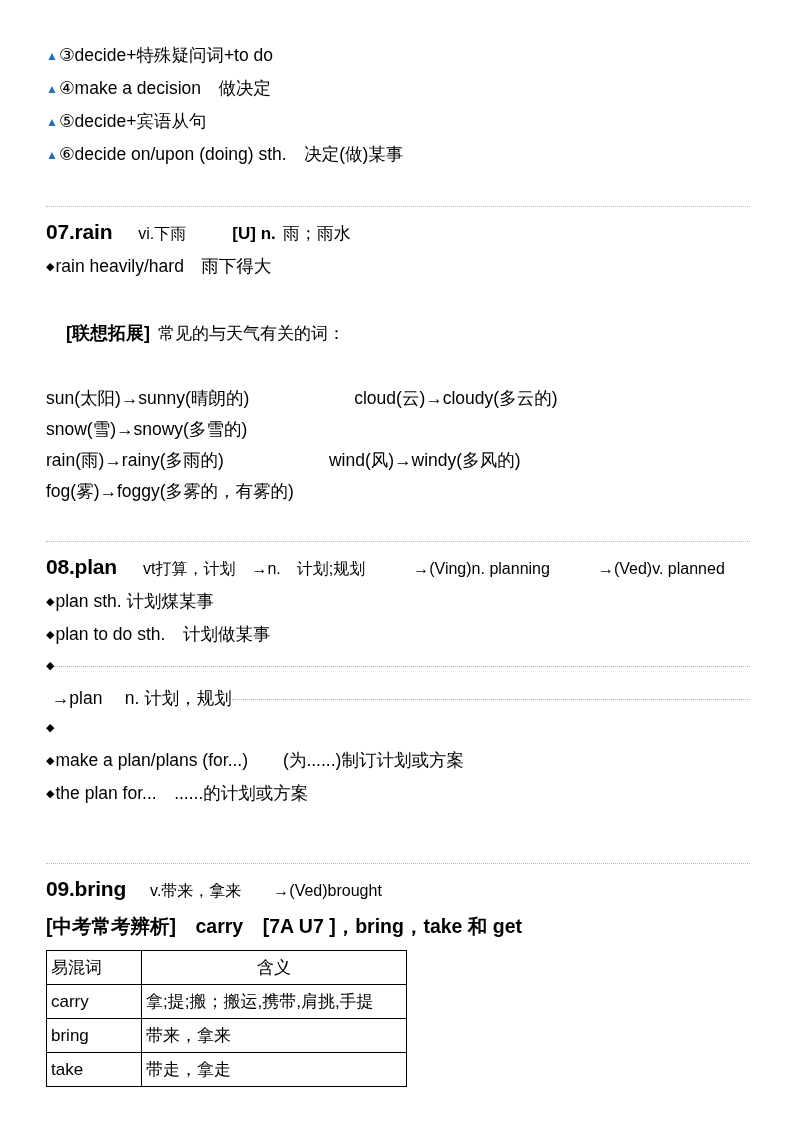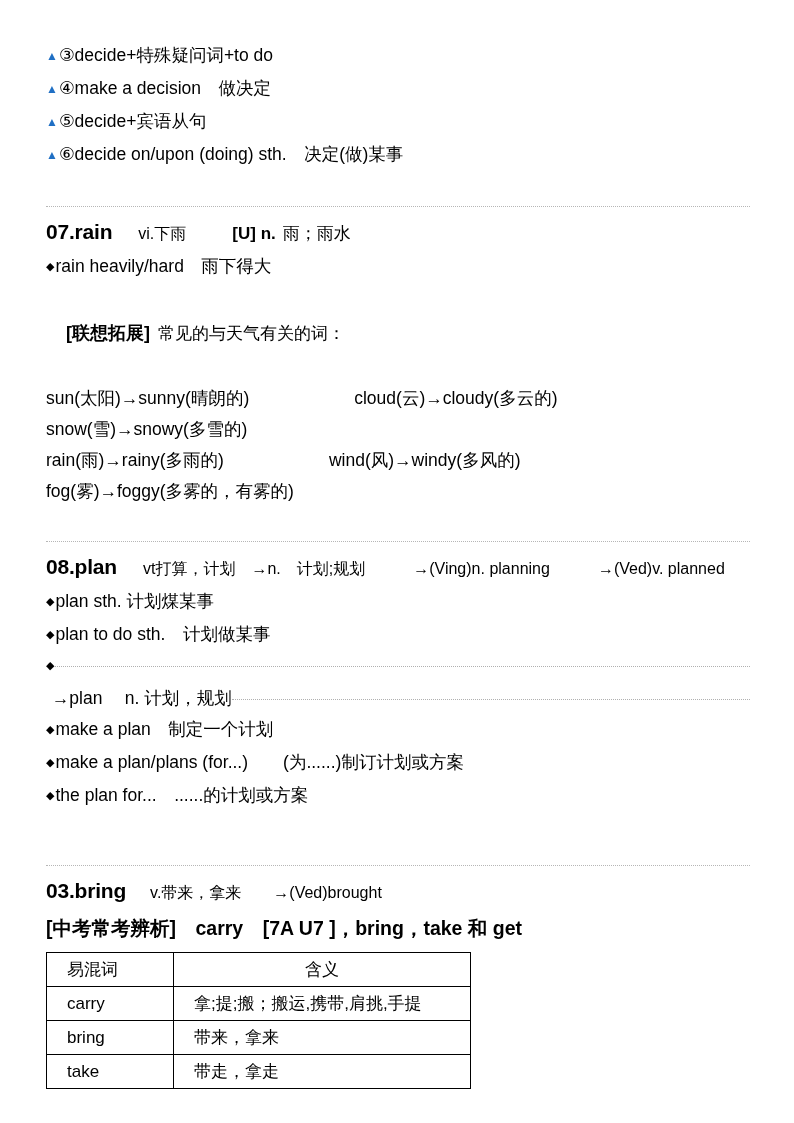--- a/index.html
+++ b/index.html
@@ -124,21 +124,21 @@
   
   table.cmp {
     border-collapse: collapse;
     margin-top: 6px;
     table-layout: fixed;
   }
   table.cmp td {
     border: 1.4px solid #000000;
     font-size: 17px;
     height: 33px;
-    padding: 0 20px;
+    padding: 0 4px;
     vertical-align: middle;
     white-space: nowrap;
   }
   td.col-a { width: 86px; }
   td.col-b { width: 256px; }
   td.center { text-align: center; }
 
   .spacer-lg { height: 34px; }
   .spacer-md { height: 18px; }
   .spacer-sm { height: 8px; }
@@ -197,36 +197,36 @@
   <div class="row">
     <span class="bullet-dia">◆</span><span>plan to do sth.　计划做某事</span>
   </div>
   <div class="row underlined">
     <span class="bullet-dia">◆</span><span class="dotfill"></span>
   </div>
   <div class="row underlined">
     <span class="bullet-dia"></span><span> →plan　 n. 计划，规划</span><span class="dotfill"></span>
   </div>
   <div class="row">
-    <span class="bullet-dia">◆</span><span>make a plan　制定一个计划</span>
+    <span class="bullet-dia">◆</span>
   </div>
   <div class="row">
     <span class="bullet-dia">◆</span><span>make a plan/plans (for...)　　(为......)制订计划或方案</span>
   </div>
   <div class="row">
     <span class="bullet-dia">◆</span><span>the plan for...　......的计划或方案</span>
   </div>
 
   <div class="spacer-lg"></div>
   <div class="spacer-md"></div>
   <div class="sep"></div>
   <div class="spacer-sm"></div>
 
   <div class="entry-head">
-    <span class="entry-num">03.bring</span><span style="display:inline-block;width:24px"></span><span class="entry-pos">v.带来，拿来　　→(Ved)brought</span>
+    <span class="entry-num">09.bring</span><span style="display:inline-block;width:24px"></span><span class="entry-pos">v.带来，拿来　　→(Ved)brought</span>
   </div>
 
   <div class="analysis-head">[中考常考辨析]　carry　[7A U7 ]，bring，take 和 get</div>
 
   <table class="cmp">
     <tbody>
       <tr>
         <td class="col-a">易混词</td>
         <td class="col-b center">含义</td>
       </tr>

